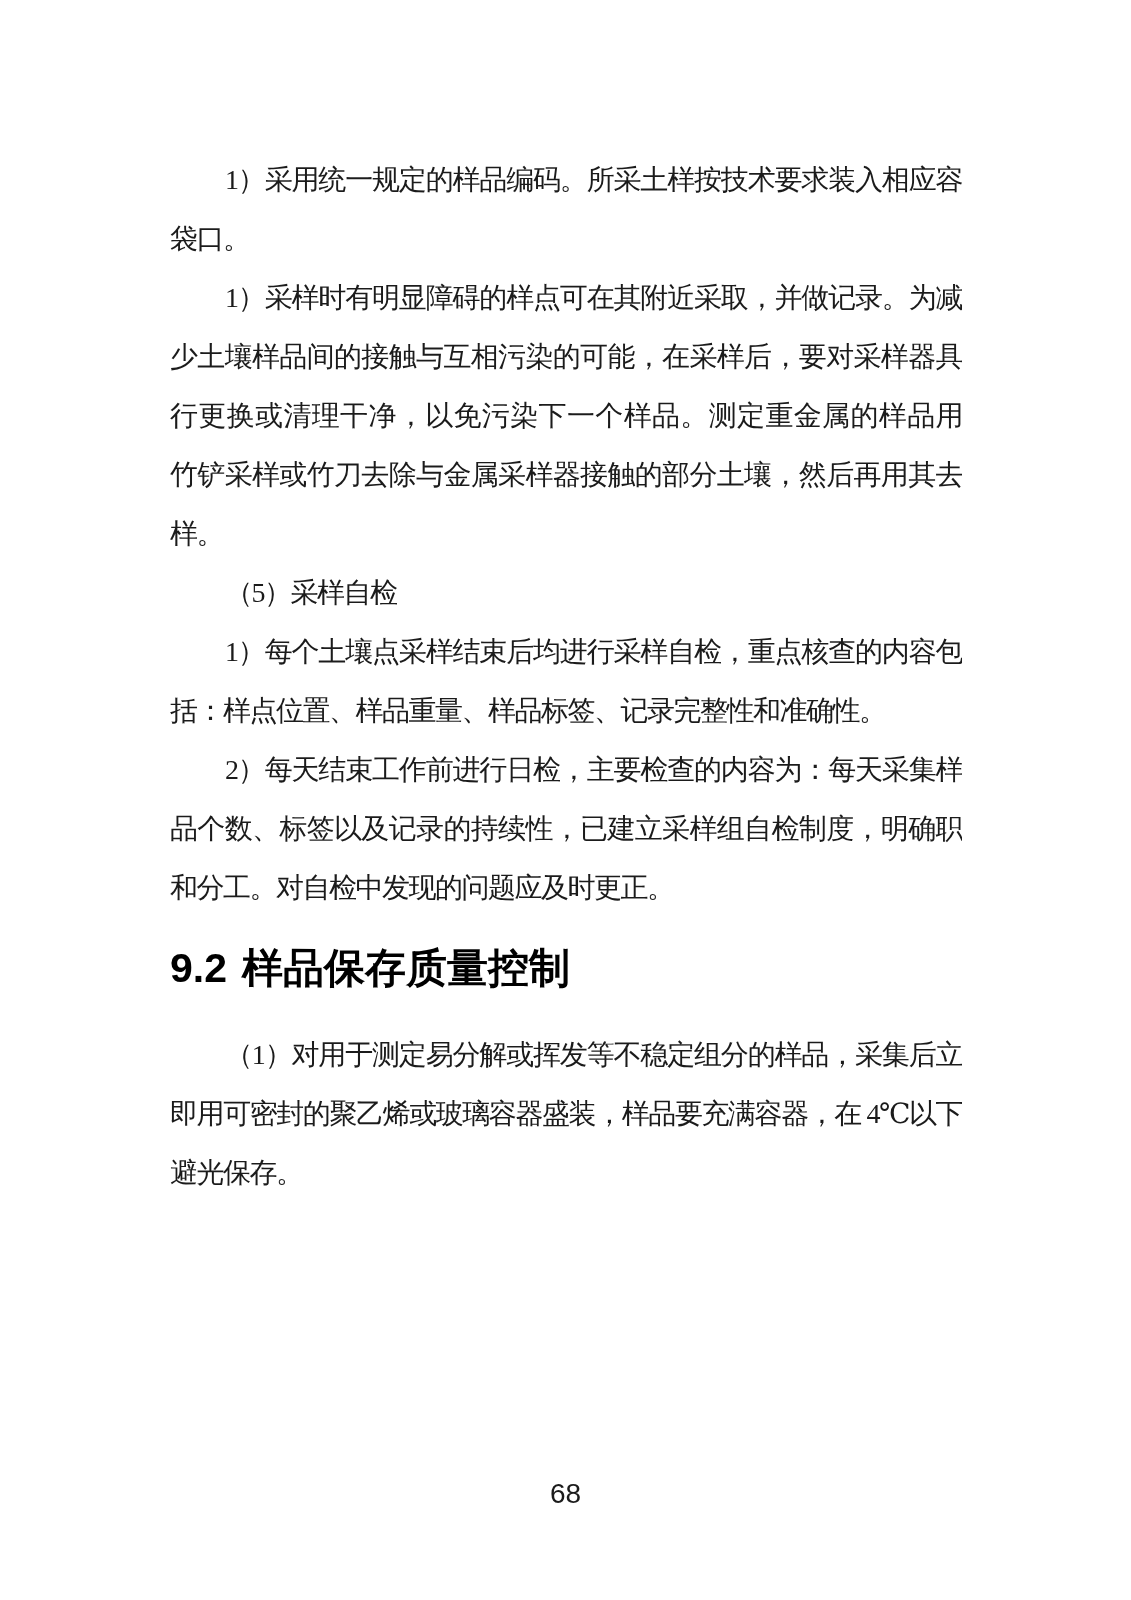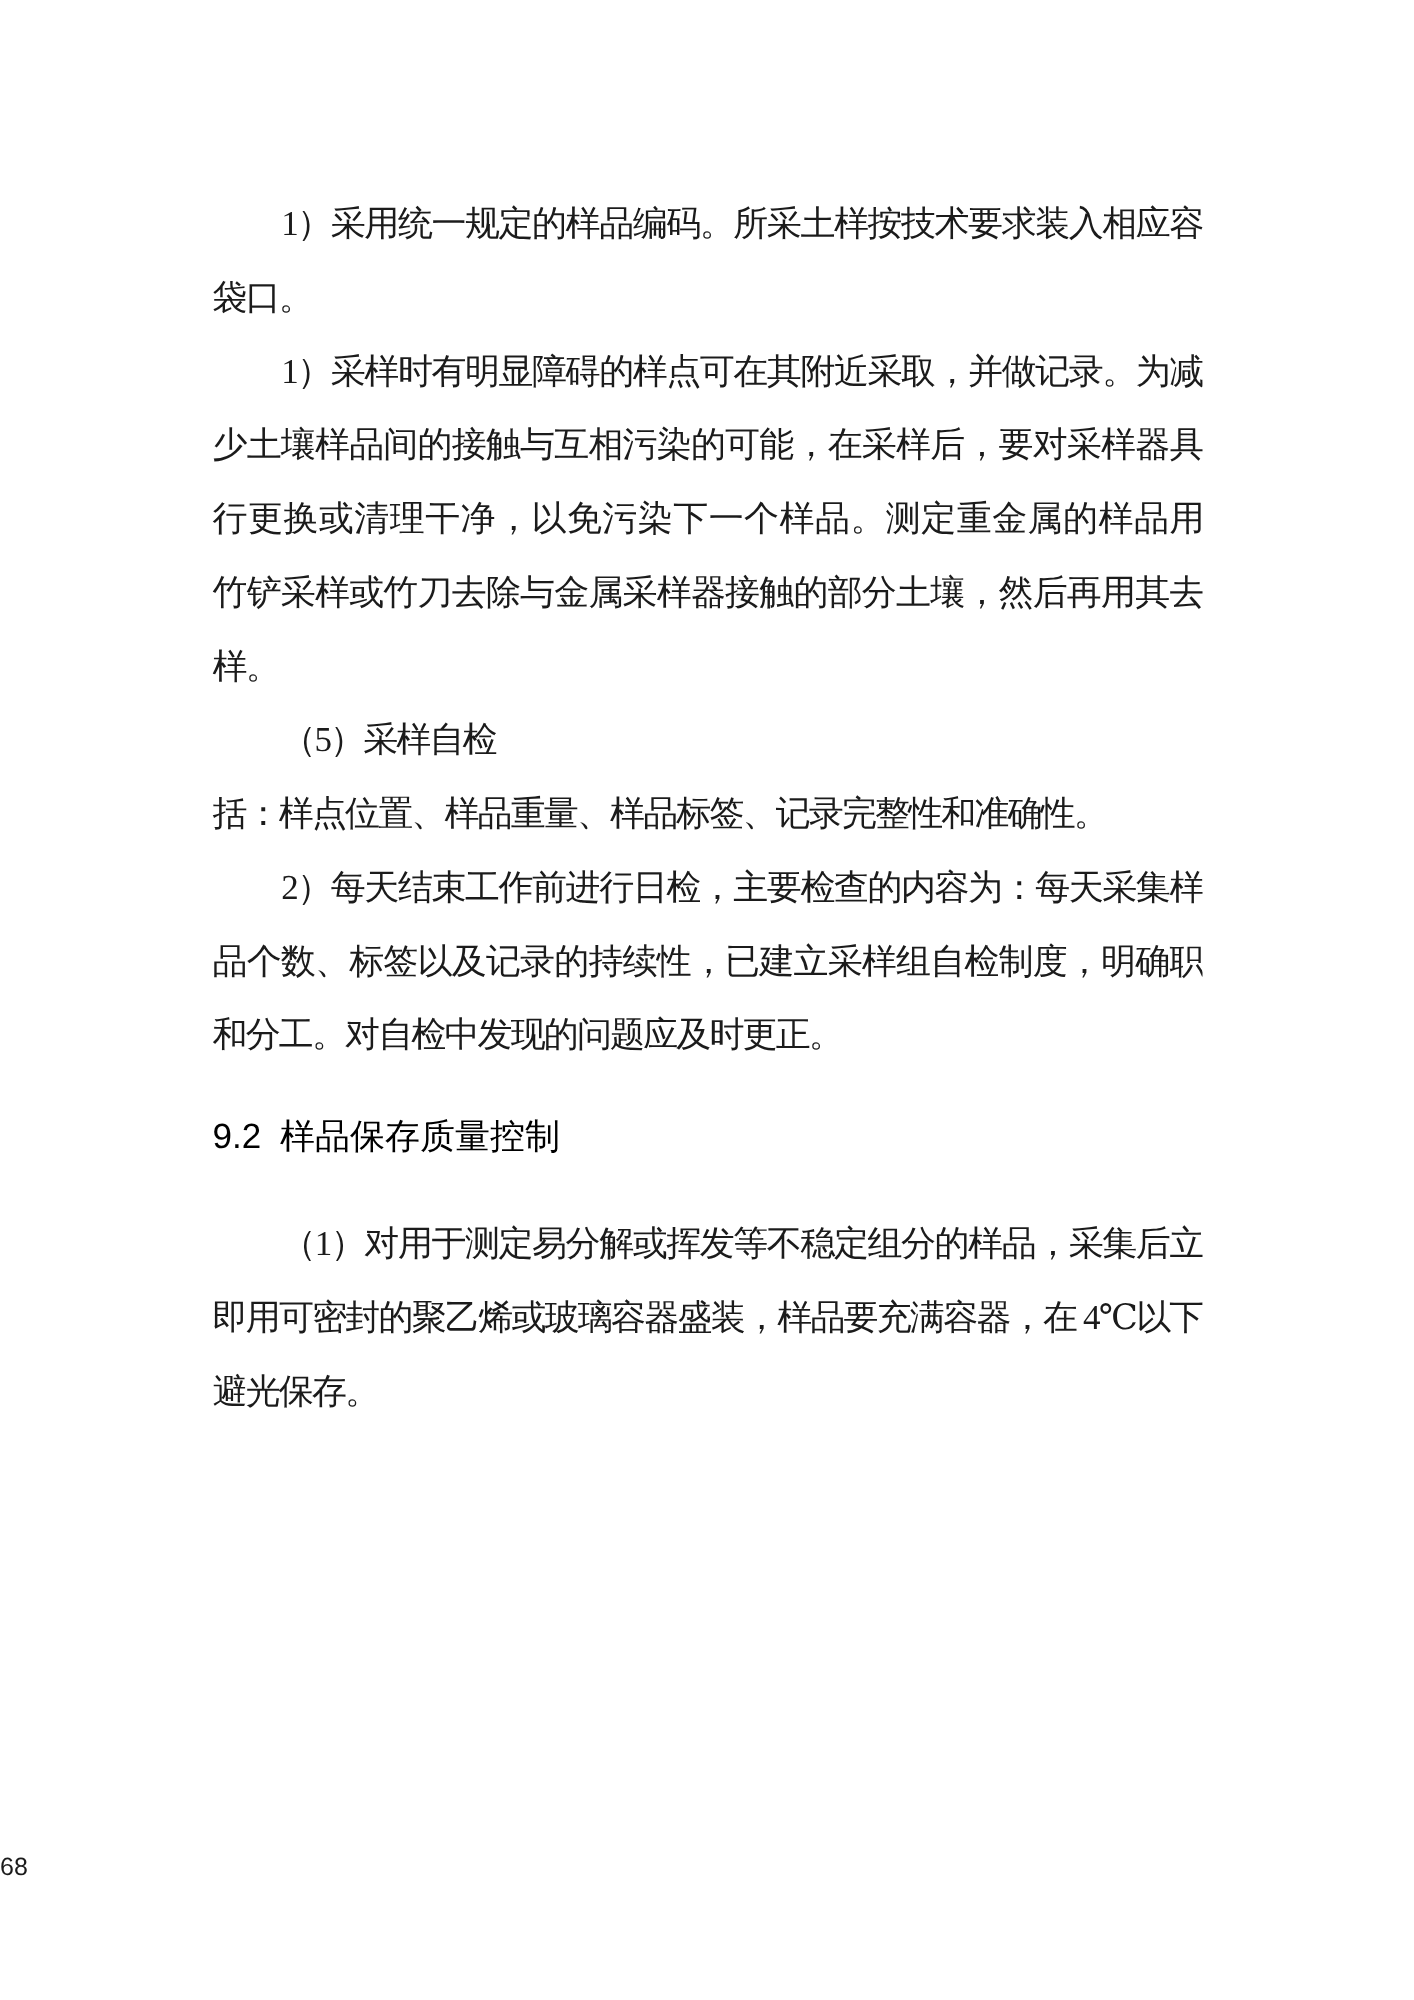--- a/index.html
+++ b/index.html
@@ -38,38 +38,39 @@
     white-space: normal;
   }
   .line.first {
     text-indent: 55px;
   }
   .line.last {
     text-align-last: left;
   }
   .heading {
     font-family: "Liberation Sans", "DejaVu Sans", sans-serif;
-    font-weight: normal;
-    font-size: 28px;
+    font-weight: bold;
+    font-size: 41px;
     line-height: 40px;
     letter-spacing: 0;
     margin: 31px 0 37px 0;
     color: #000000;
     text-align: left;
   }
   .heading .heading-num {
     margin-right: 15px;
   }
   .page-footer {
     position: absolute;
     left: 0;
     right: 0;
     top: 1480px;
+    text-align: center;
     font-family: "Liberation Sans", "DejaVu Sans", sans-serif;
-    font-size: 20px;
+    font-size: 28px;
     line-height: 28px;
     color: #1b1b1b;
   }
 </style>
 </head>
 <body>
 
 <div class="page">
   <div class="body-text">
 
@@ -85,20 +86,21 @@
       <div class="line">行更换或清理干净，以免污染下一个样品。测定重金属的样品用木、</div>
       <div class="line">竹铲采样或竹刀去除与金属采样器接触的部分土壤，然后再用其去取</div>
       <div class="line last">样。</div>
     </div>
 
     <div class="para">
       <div class="line first last">（5）采样自检</div>
     </div>
 
     <div class="para">
+      <div class="line first">1）每个土壤点采样结束后均进行采样自检，重点核查的内容包</div>
       <div class="line last">括：样点位置、样品重量、样品标签、记录完整性和准确性。</div>
     </div>
 
     <div class="para">
       <div class="line first">2）每天结束工作前进行日检，主要检查的内容为：每天采集样</div>
       <div class="line">品个数、标签以及记录的持续性，已建立采样组自检制度，明确职责</div>
       <div class="line last">和分工。对自检中发现的问题应及时更正。</div>
     </div>
 
     <h2 class="heading">

